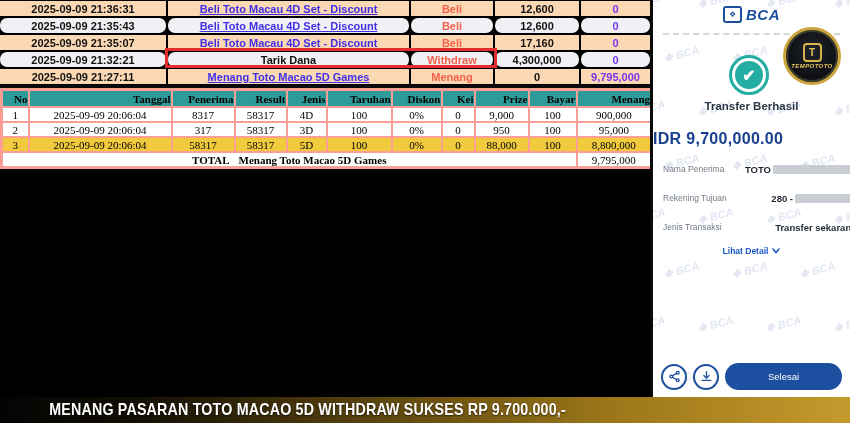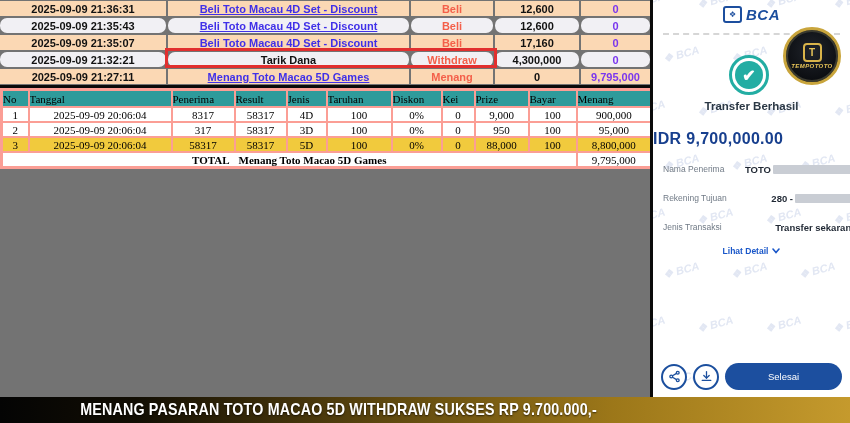--- a/index.html
+++ b/index.html
@@ -1,40 +1,40 @@
 <!DOCTYPE html>
 <html><head>
 <meta charset="utf-8">
 <style>
   html,body{margin:0;padding:0;background:#ffffff;}
   .screen{position:relative;width:850px;height:423px;background:#ffffff;overflow:hidden;
           font-family:"Liberation Sans",sans-serif;}
 
   
-  .left-area{position:absolute;left:0;top:0;width:650px;height:397px;background:#737373;}
+  .left-area{position:absolute;left:0;top:0;width:650px;height:397px;background:#000000;}
   .txn-table{position:absolute;left:0;top:1px;width:650px;}
   .txn-row{display:grid;grid-template-columns:166px 241px 82px 84px 1fr;gap:2px;margin-bottom:2px;}
   .txn-cell{height:15px;display:flex;align-items:center;justify-content:center;
             font-size:11px;font-weight:bold;color:#111;overflow:hidden;white-space:nowrap;}
   .row-odd .txn-cell{background:#FBD8B4;}
   .row-even .txn-cell{background:#F1F0F4;border-radius:7px;}
   .txn-link{color:#4030E8;text-decoration:underline;cursor:pointer;}
   .txn-type{color:#F4604A;}
   .txn-credit{color:#7A36EE;}
   .highlight-box{position:absolute;left:165px;top:48px;width:332px;height:20px;
                  border:3px solid #E12F2F;box-sizing:border-box;pointer-events:none;}
 
   .table-sep{position:absolute;left:0;top:85px;width:650px;height:3px;background:#0a0a0a;}
 
   
   .bet-wrap{position:absolute;left:0;top:88px;width:650px;}
   table.bet{border-collapse:collapse;width:650px;table-layout:fixed;border:3px solid #FB9E95;
             font-family:"Liberation Serif","DejaVu Serif",serif;}
-  table.bet th{background:#2E9B9B;color:#000;font-size:11px;font-weight:normal;height:15px;
-               border:2px solid #FB9E95;padding:0;text-align:left;overflow:hidden;margin-top:12px;}
+  table.bet th{background:#2E9B9B;color:#000;font-size:11px;font-weight:bold;height:15px;
+               border:2px solid #FB9E95;padding:0;text-align:right;overflow:hidden;margin-top:12px;}
   table.bet td{background:#fff;color:#000;font-size:11px;height:13px;border:2px solid #FB9E95;
                padding:0;text-align:center;overflow:hidden;white-space:nowrap;}
   table.bet tr.gold td{background:#F1CA3D;}
   table.bet td.total-cell{font-weight:bold;}
   .total-game{margin-left:9px;}
 
   
   .receipt{position:absolute;left:650px;top:0;width:200px;height:397px;background:#ffffff;
            border-left:3px solid #0a0a0a;box-sizing:border-box;overflow:hidden;}
   .wm-layer{position:absolute;inset:0;pointer-events:none;z-index:0;}
@@ -79,21 +79,21 @@
 
   .rc-actions{left:0;top:363px;width:197px;display:flex;align-items:center;gap:6px;padding:0 8px;box-sizing:border-box;}
   .icon-btn{width:26px;height:26px;border-radius:50%;border:2px solid #1B4F9E;box-sizing:border-box;
             background:#fff;display:flex;align-items:center;justify-content:center;cursor:pointer;flex:none;}
   .done-btn{flex:1;height:27px;border-radius:14px;background:#1C4F9F;color:#fff;font-size:9.5px;
             display:flex;align-items:center;justify-content:center;cursor:pointer;border:none;}
 
   
   .banner{position:absolute;left:0;bottom:0;width:850px;height:26px;box-sizing:border-box;
           background:linear-gradient(90deg,#040404 0%,#120e04 16%,#5d470f 45%,#9c7719 72%,#c59a2d 100%);
-          display:flex;align-items:center;justify-content:center;padding-right:172px;}
+          display:flex;align-items:center;padding-right:172px;}
   .banner-text{color:#fff;font-size:17px;font-weight:bold;white-space:nowrap;
                transform:scaleX(.84);text-shadow:0 1px 2px rgba(0,0,0,.65);letter-spacing:.2px;}
 </style>
 </head>
 <body>
 
 <div class="screen">
 
   <div class="left-area">
     <div class="txn-table" id="txn-table">

